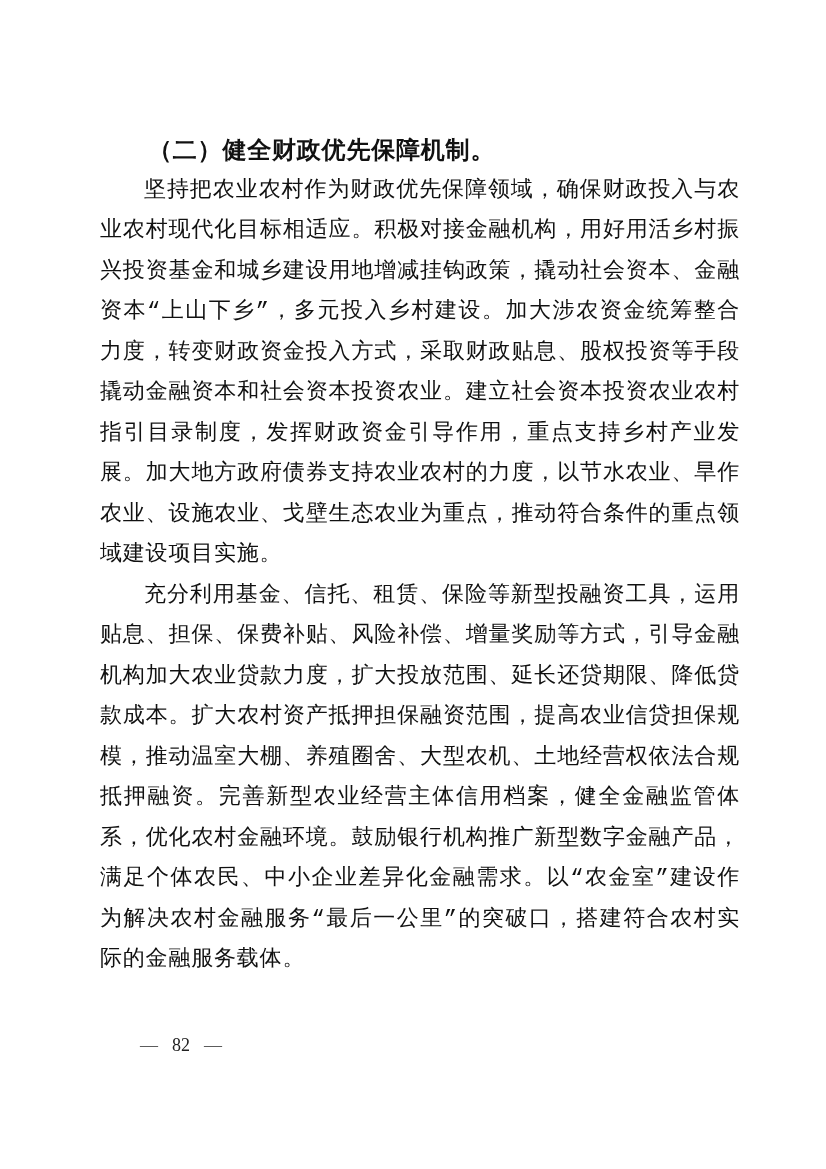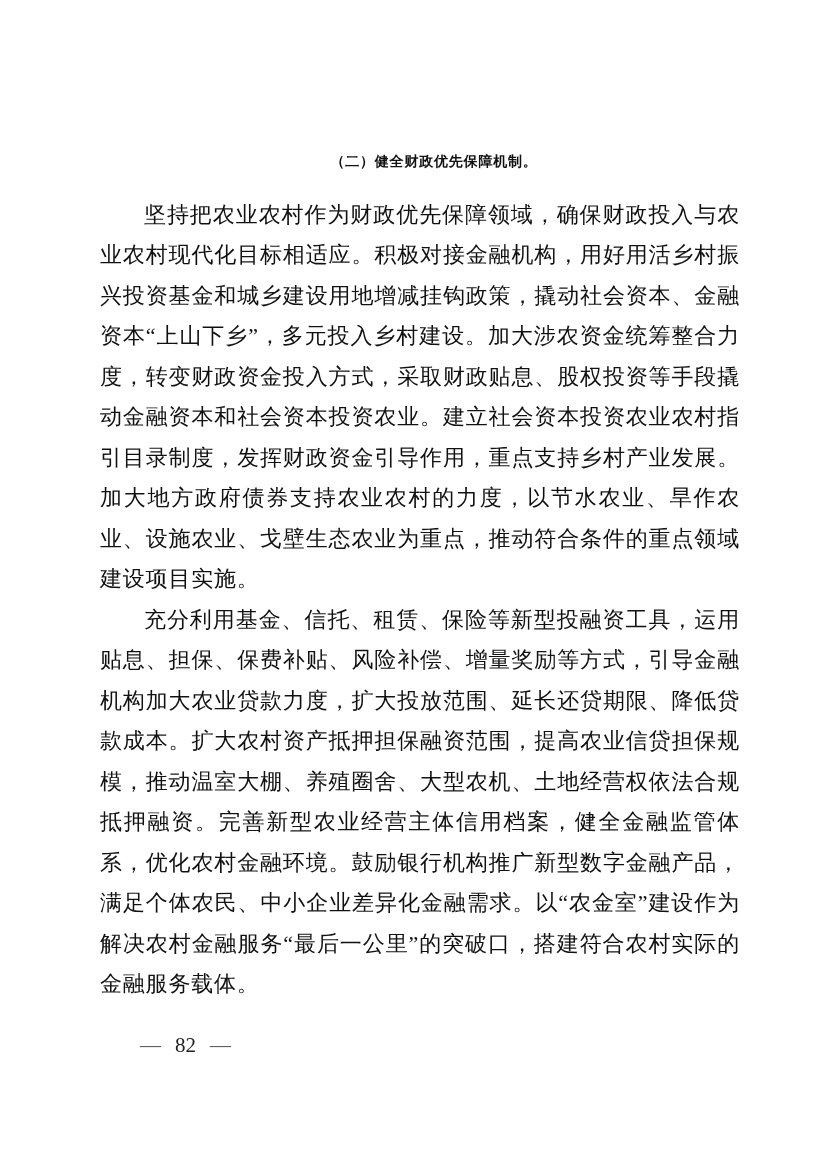--- a/index.html
+++ b/index.html
@@ -22,38 +22,39 @@
     left: 100px;
     top: 130px;
     width: 640px;
     font-size: 22px;
     line-height: 40.5px;
     letter-spacing: 0.8px;
     text-align: justify;
     text-justify: inter-character;
   }
   .section-heading {
-    margin: 12px;
+    margin: 0;
     padding: 0;
-    font-size: 14px;
+    font-size: 24px;
     font-weight: 700;
     text-indent: 2em;
     line-height: 40.5px;
-    text-align: center;
+    text-align: left;
   }
   .body-paragraph {
     margin: 0;
     padding: 0;
     text-indent: 2em;
+    font-family: Liberation Mono, monospace;
   }
   .footer {
     position: absolute;
     left: 126px;
     top: 1030px;
-    font-size: 21px;
+    font-size: 18px;
     line-height: 30px;
     color: #333333;
     letter-spacing: 0;
   }
   .footer .dash {
     color: #555555;
     padding: 0 14px;
   }
   .footer .page-num {
     color: #222222;

